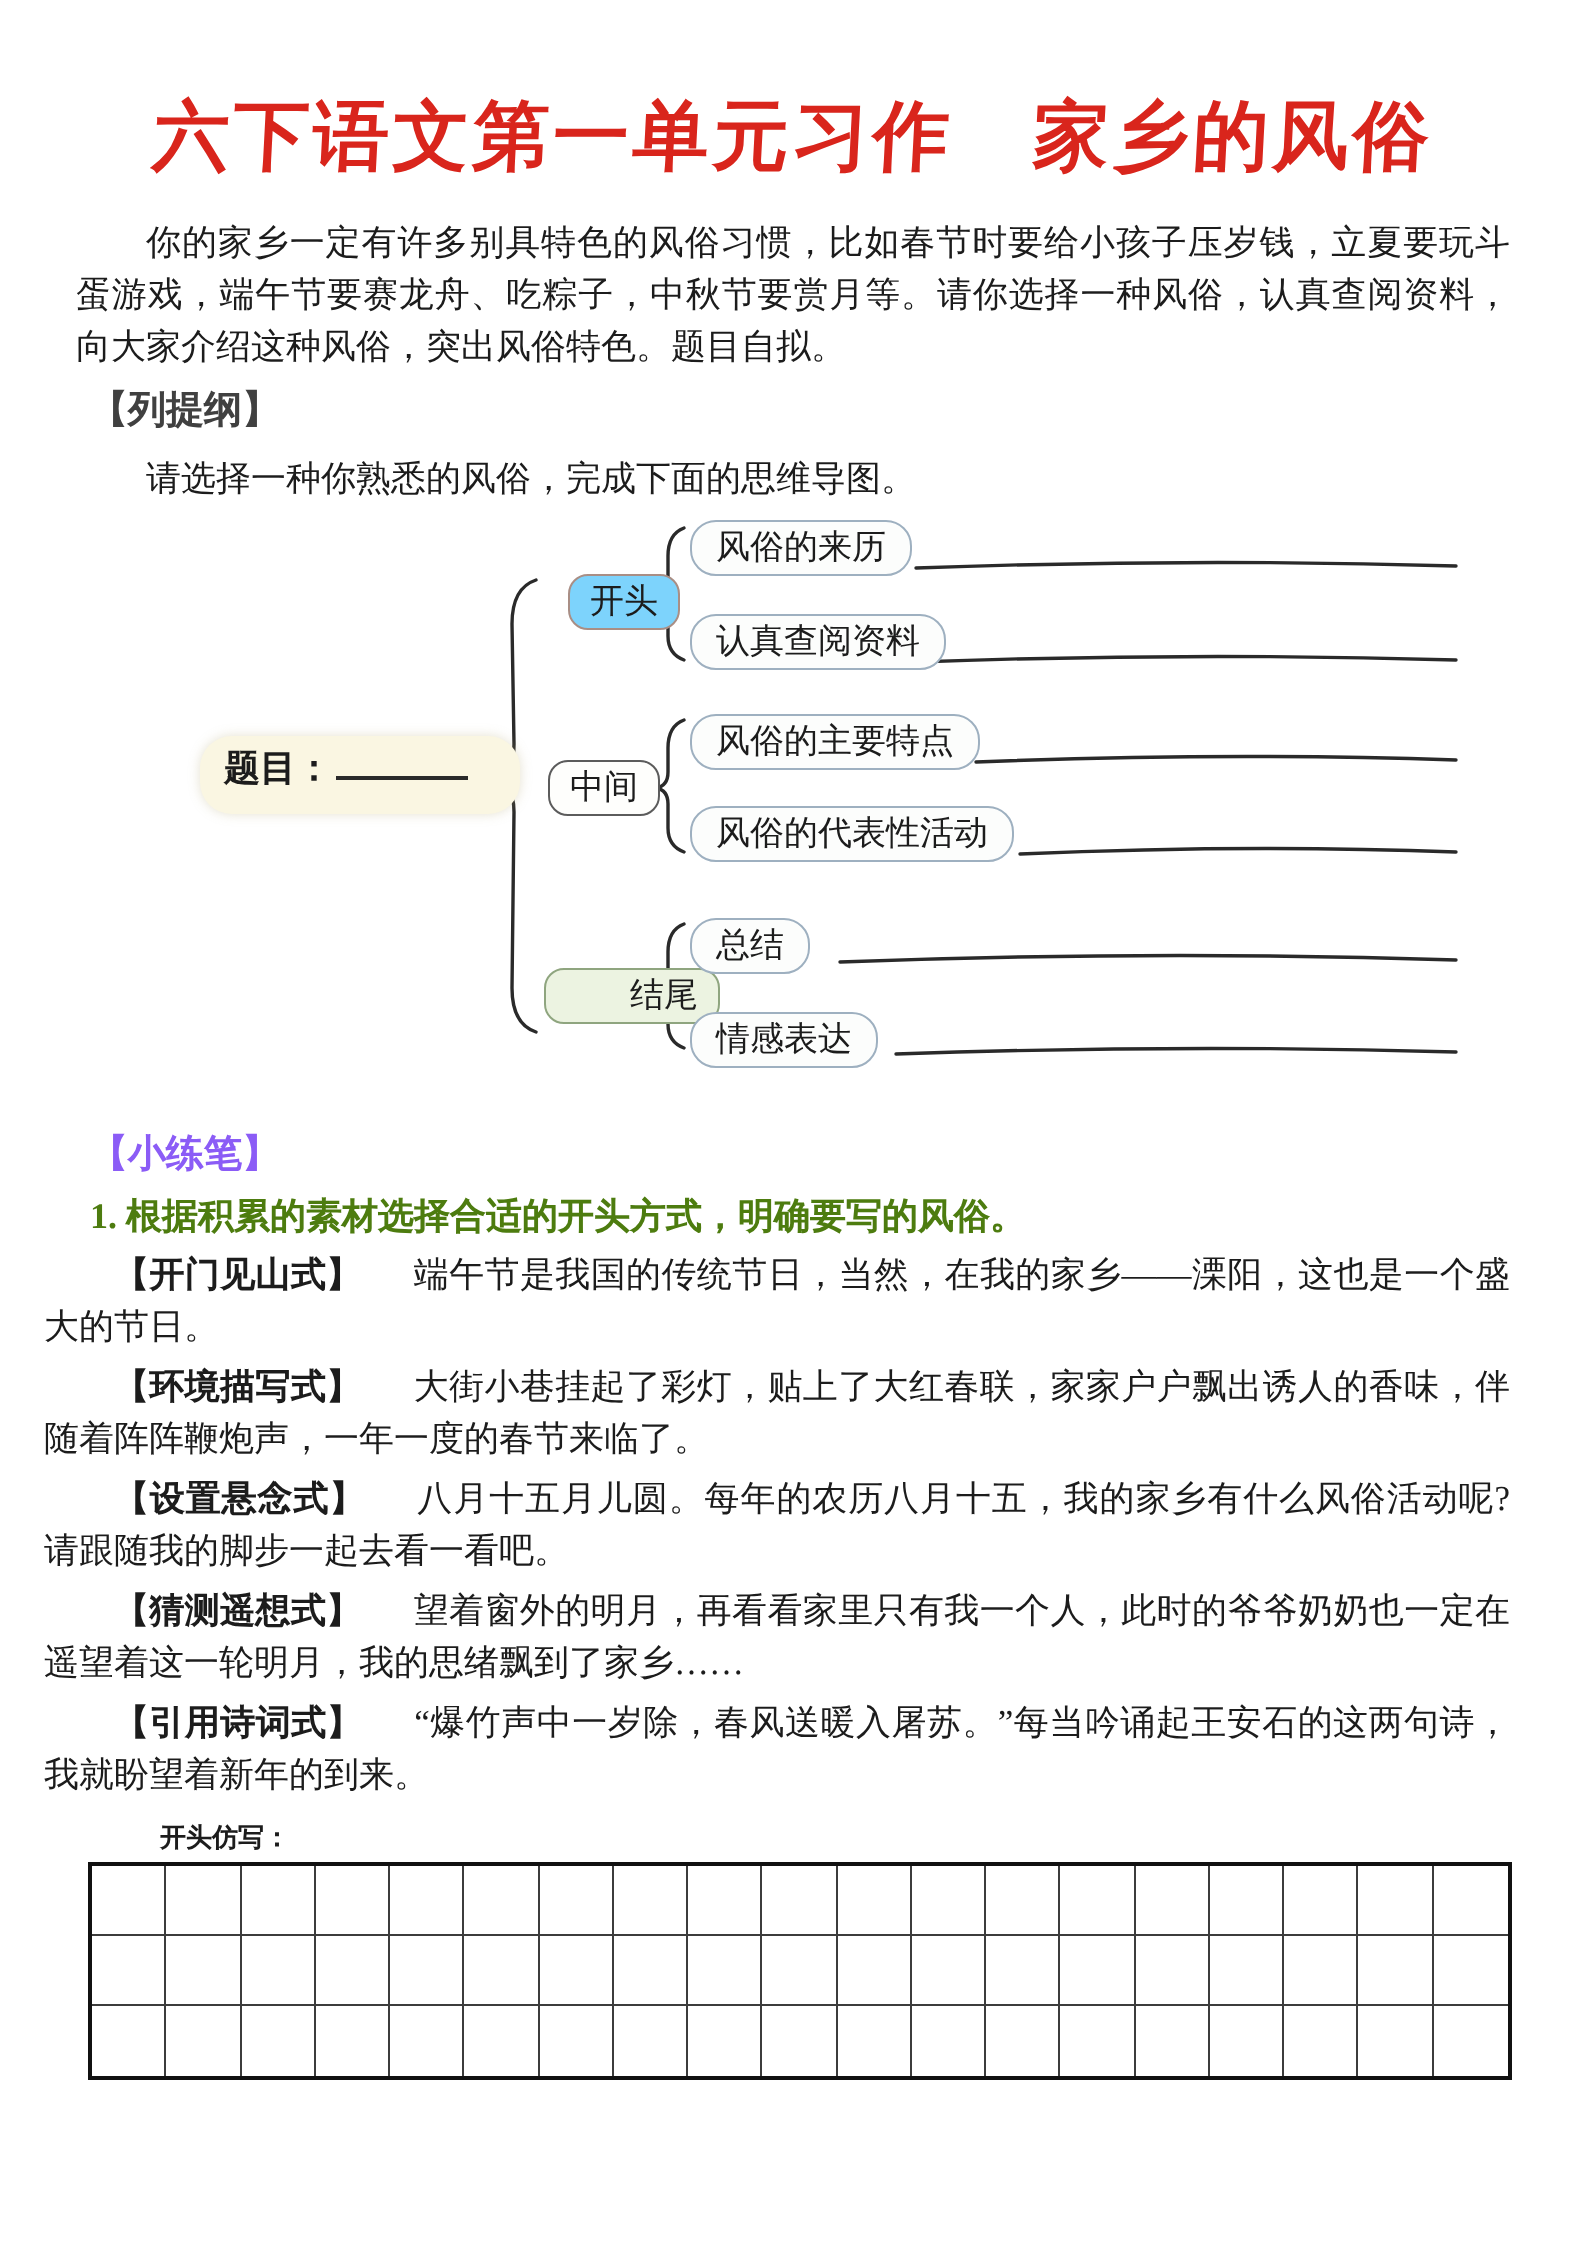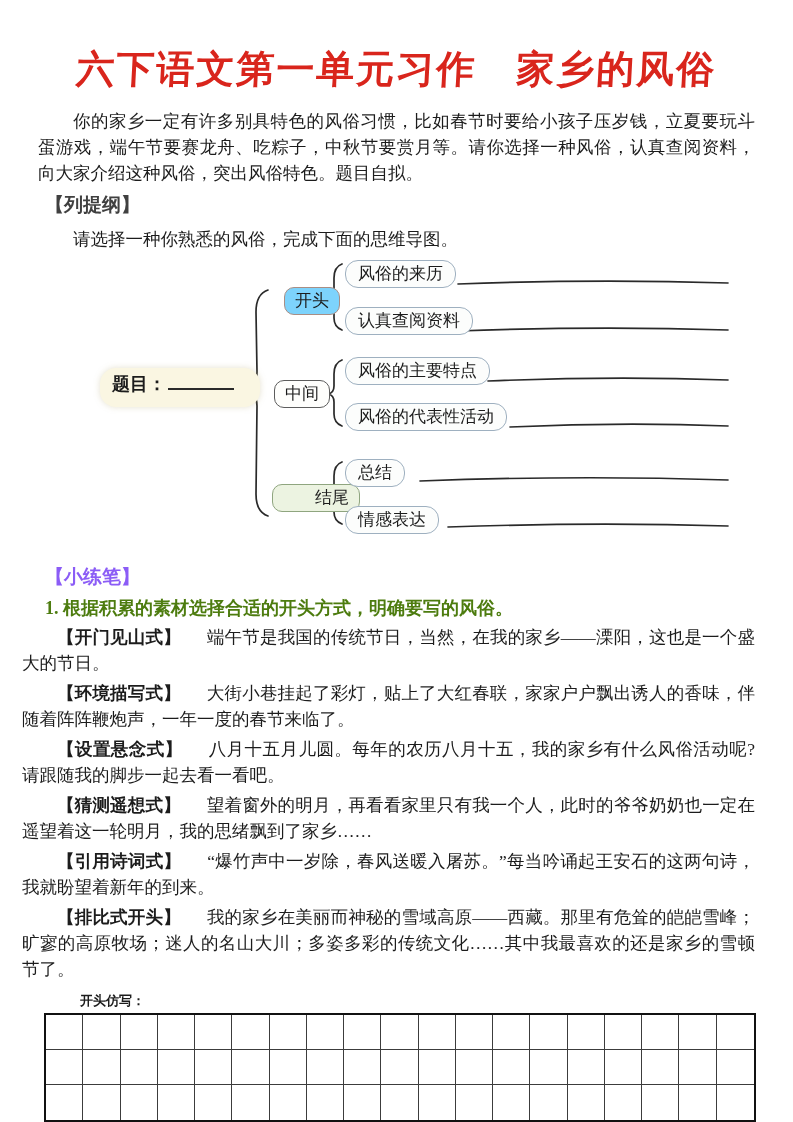--- a/index.html
+++ b/index.html
@@ -121,23 +121,20 @@
   </p>
   <p class="example">
     <span class="ex-label">【设置悬念式】</span><span>八月十五月儿圆。每年的农历八月十五，我的家乡有什么风俗活动呢?请跟随我的脚步一起去看一看吧。</span>
   </p>
   <p class="example">
     <span class="ex-label">【猜测遥想式】</span><span>望着窗外的明月，再看看家里只有我一个人，此时的爷爷奶奶也一定在遥望着这一轮明月，我的思绪飘到了家乡……</span>
   </p>
   <p class="example">
     <span class="ex-label">【引用诗词式】</span><span>“爆竹声中一岁除，春风送暖入屠苏。”每当吟诵起王安石的这两句诗，我就盼望着新年的到来。</span>
   </p>
-  <p class="example">
-    <span class="ex-label">【排比式开头】</span><span>我的家乡在美丽而神秘的雪域高原——西藏。那里有危耸的皑皑雪峰；旷寥的高原牧场；迷人的名山大川；多姿多彩的传统文化……其中我最喜欢的还是家乡的雪顿节了。</span>
-  </p>
 
   <div class="copy-label">开头仿写：</div>
 
   <div class="writing-grid">
       <div class="grid-cell"></div>
       <div class="grid-cell"></div>
       <div class="grid-cell"></div>
       <div class="grid-cell"></div>
       <div class="grid-cell"></div>
       <div class="grid-cell"></div>

